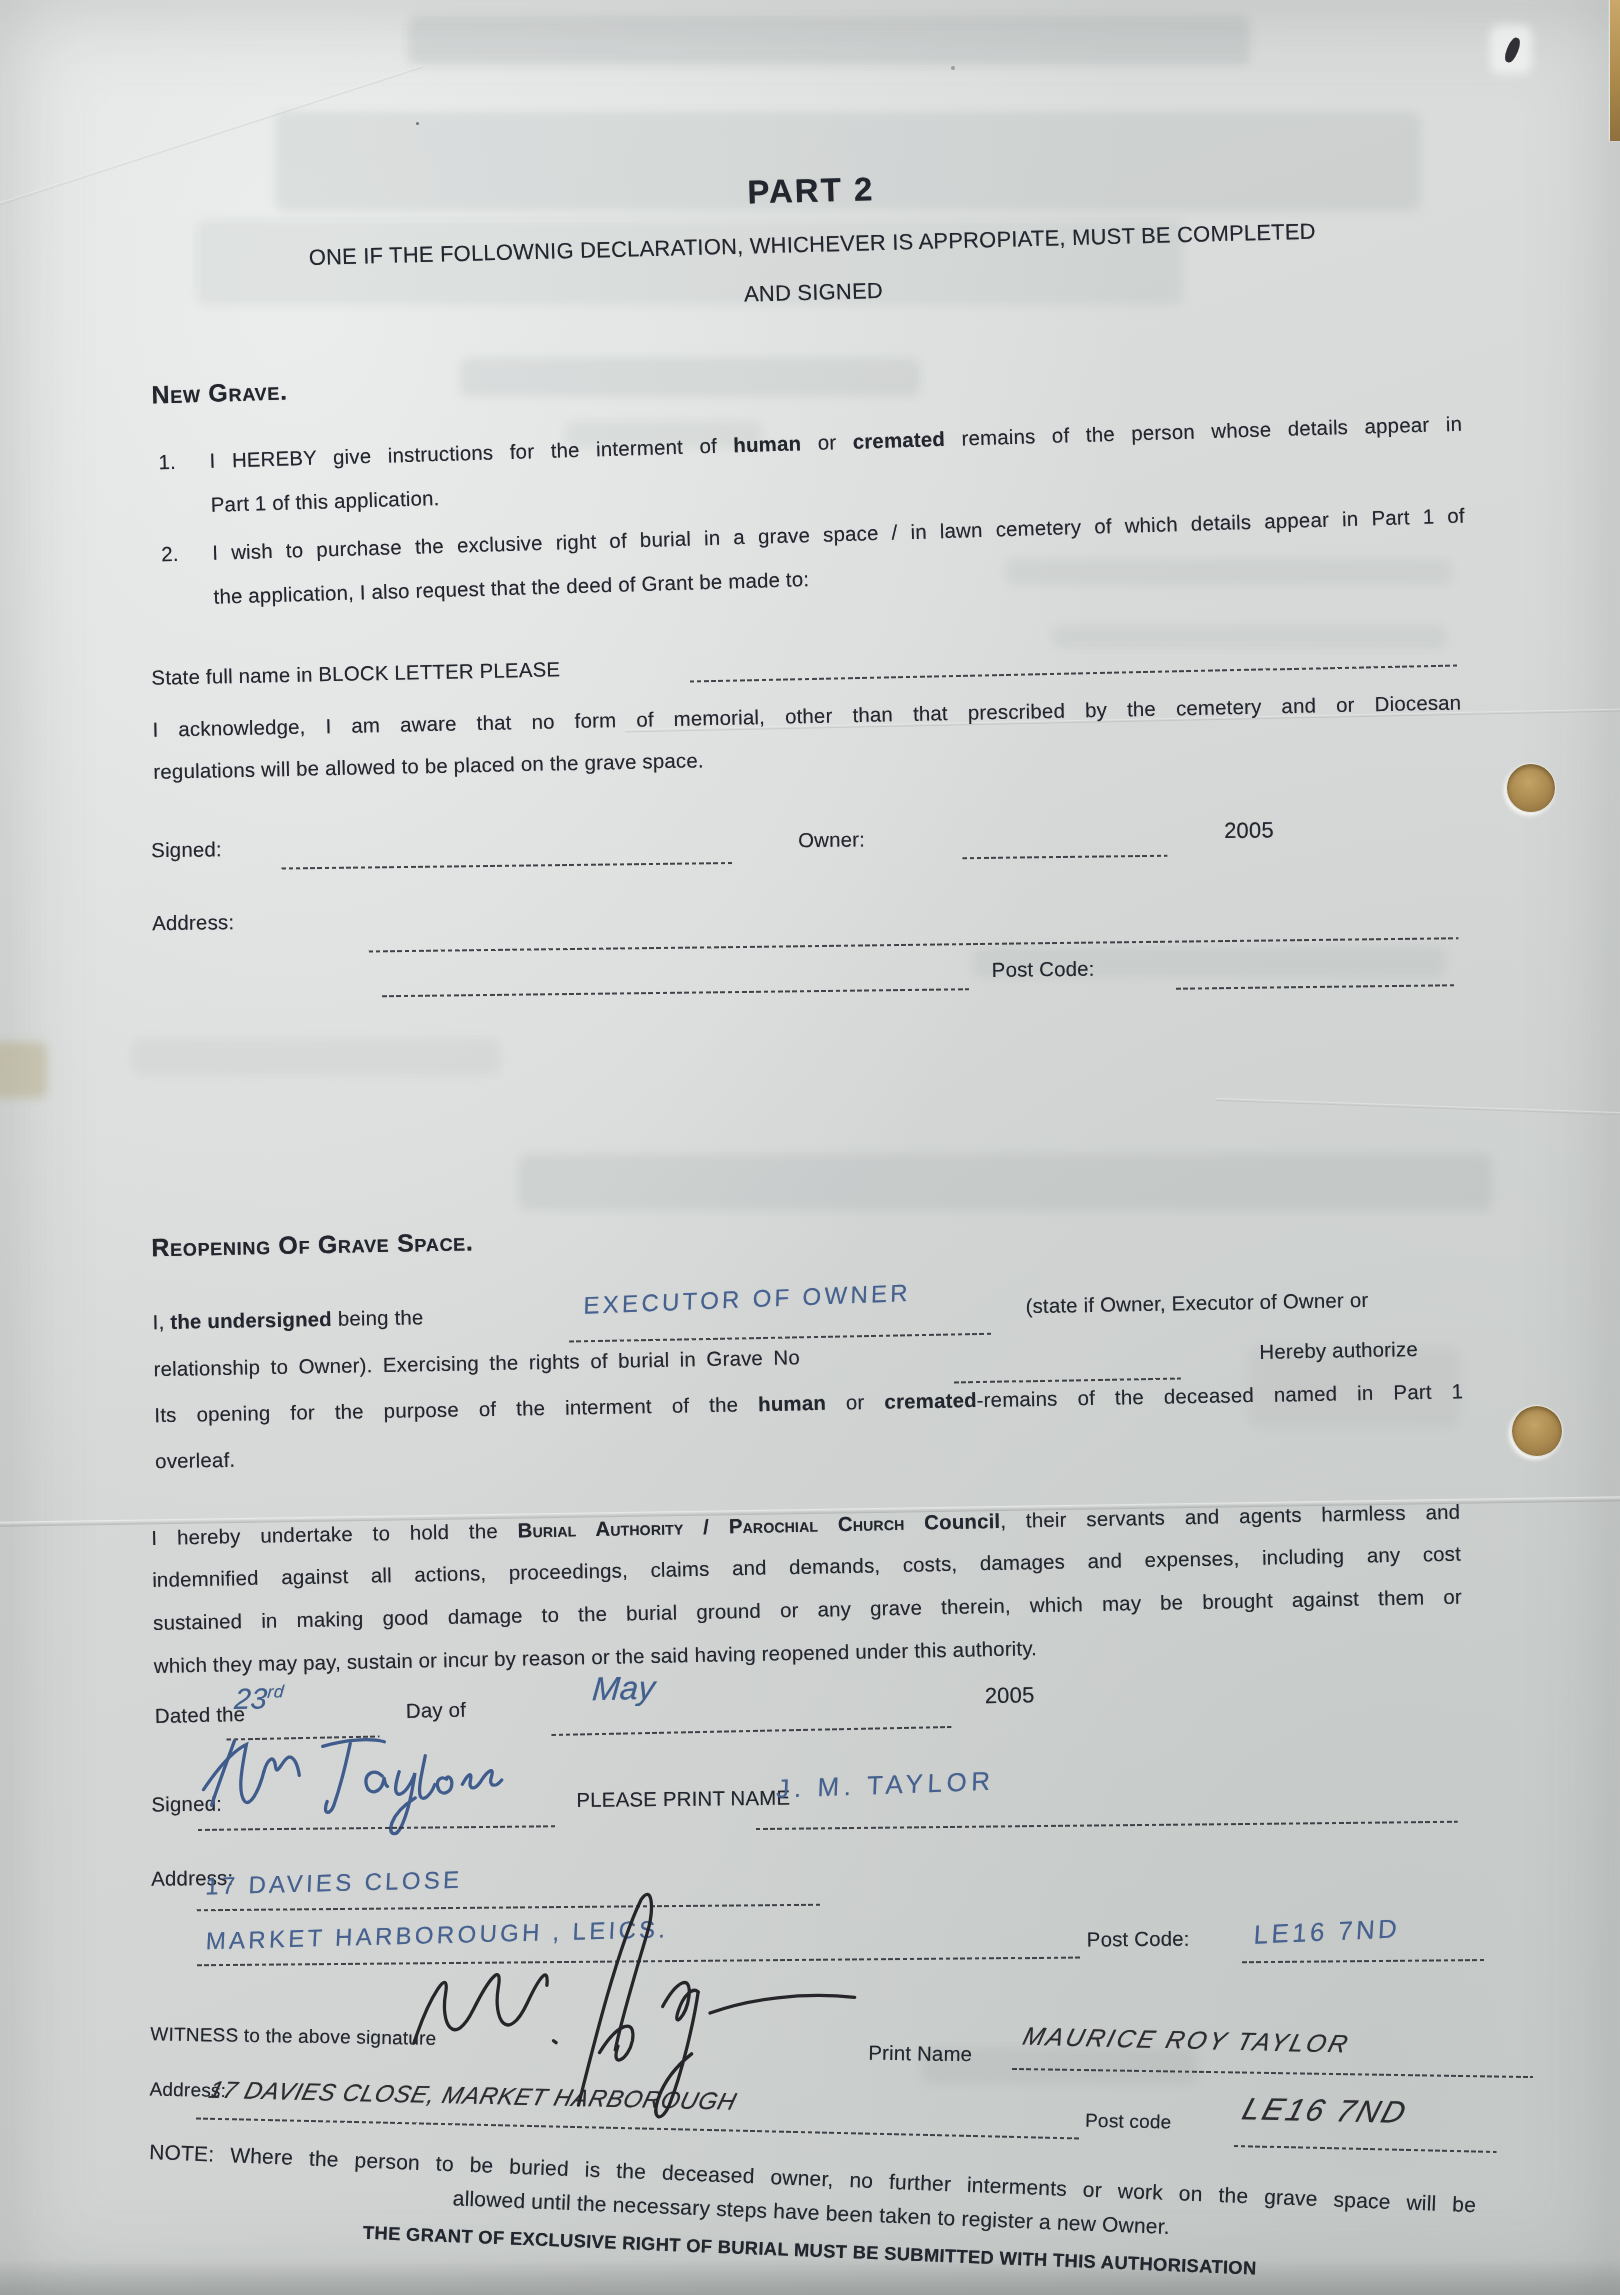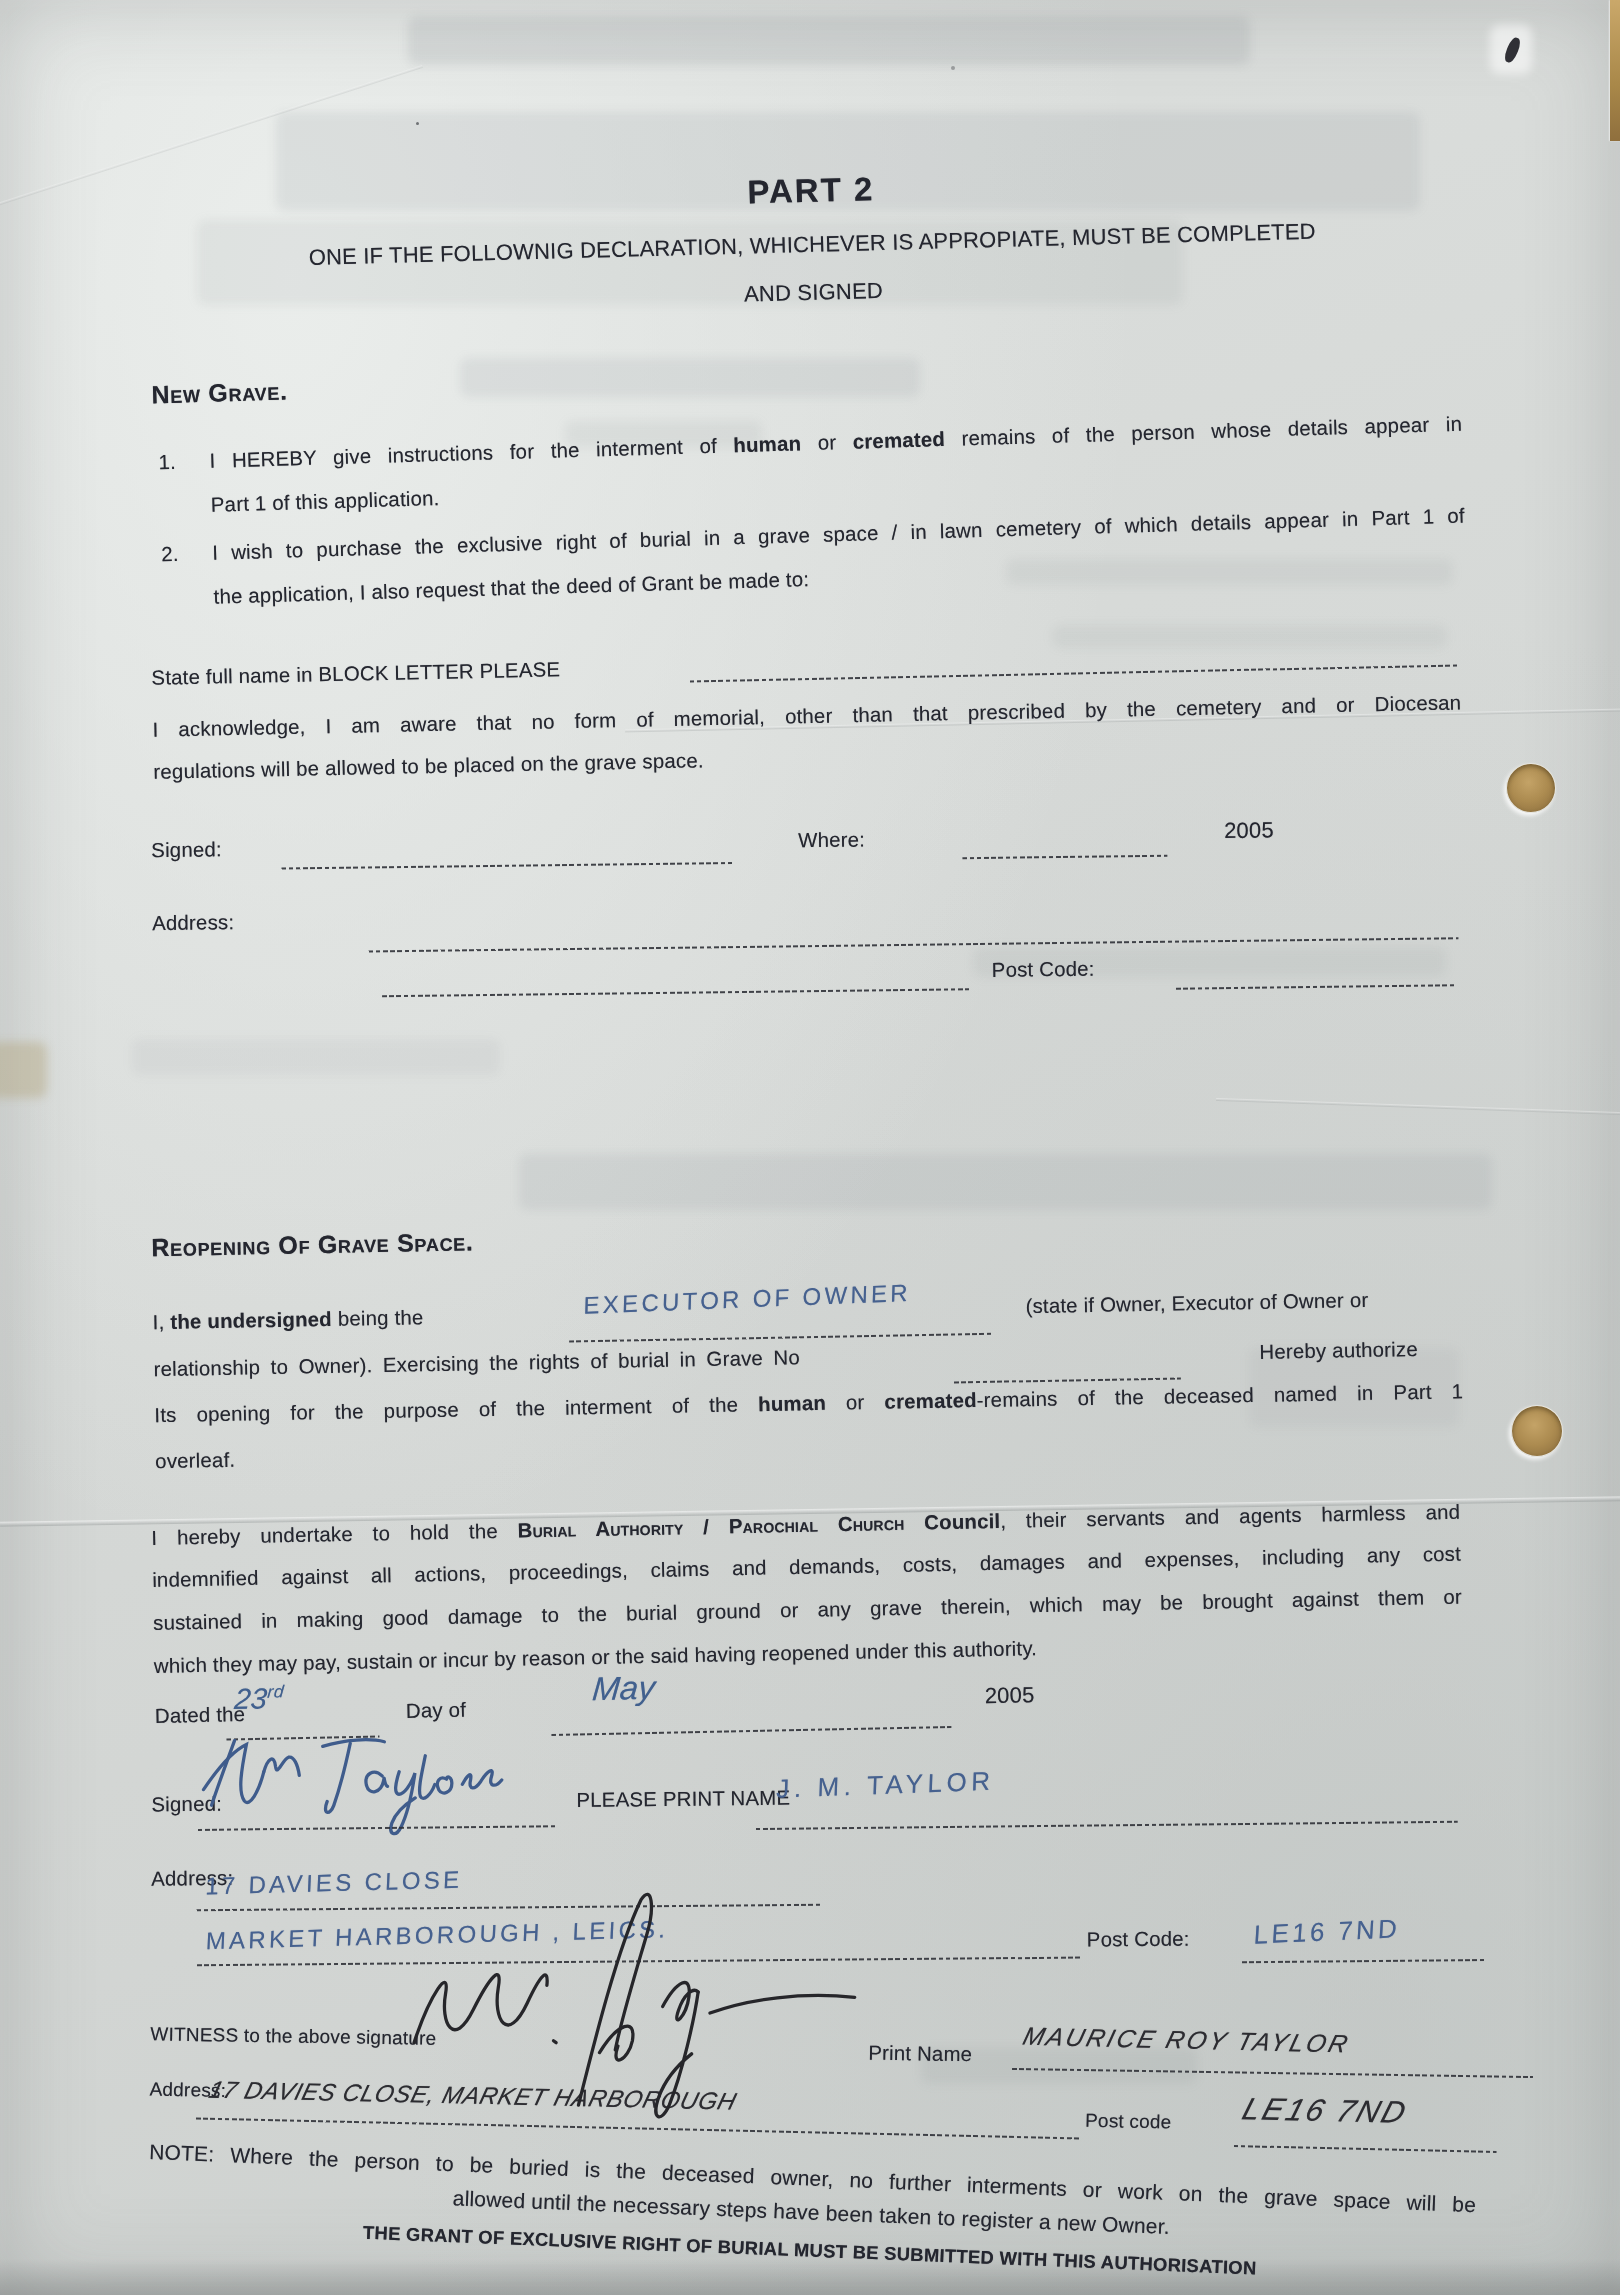--- a/index.html
+++ b/index.html
@@ -86,21 +86,21 @@
   <section class="sec" style="top:658px;height:158px;transform:rotate(-1.2deg);">
     <div class="abs t" style="left:151px;top:12px;">State full name in BLOCK LETTER PLEASE</div>
     <div class="abs dot" style="left:689px;top:37px;width:768px;"></div>
     <div class="abs t jline" style="left:151px;top:64px;width:1309px;">I acknowledge, I am aware that no form of memorial, other than that prescribed by the cemetery and or Diocesan</div>
     <div class="abs t" style="left:151px;top:106px;">regulations will be allowed to be placed on the grave space.</div>
   </section>
 
   <section class="sec" style="top:830px;height:217px;transform:rotate(-0.7deg);">
     <div class="abs t" style="left:151px;top:10.5px;">Signed:</div>
     <div class="abs dot" style="left:281px;top:41px;width:452px;"></div>
-    <div class="abs t" style="left:798px;top:8.5px;">Where:</div>
+    <div class="abs t" style="left:798px;top:8.5px;">Owner:</div>
     <div class="abs dot" style="left:962px;top:39px;width:205px;"></div>
     <div class="abs t" style="left:1224px;top:3.3px;font-size:22px;">2005</div>
     <div class="abs t" style="left:151px;top:84px;">Address:</div>
     <div class="abs dot" style="left:367px;top:125px;width:1090px;"></div>
     <div class="abs dot" style="left:380px;top:170px;width:587px;"></div>
     <div class="abs t" style="left:990px;top:141px;">Post Code:</div>
     <div class="abs dot" style="left:1174px;top:172px;width:279px;"></div>
   </section>
 
   <section class="sec" style="top:1231px;height:263px;transform:rotate(-1.05deg);">

